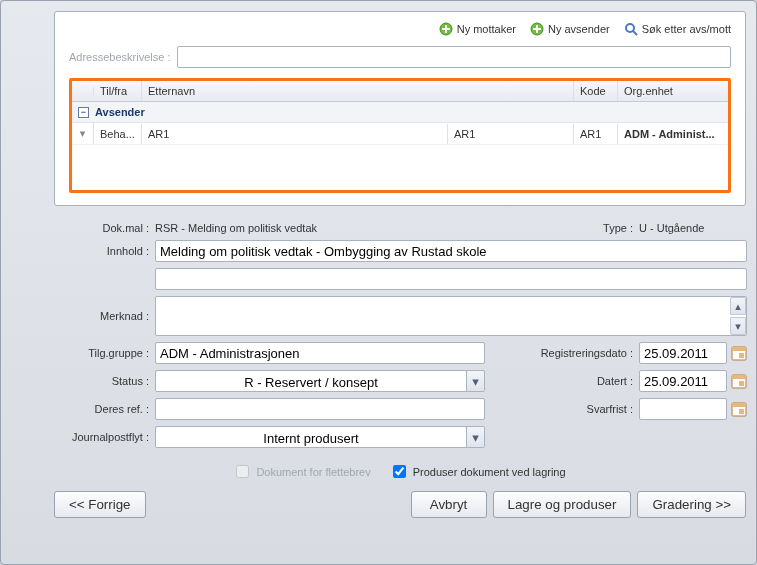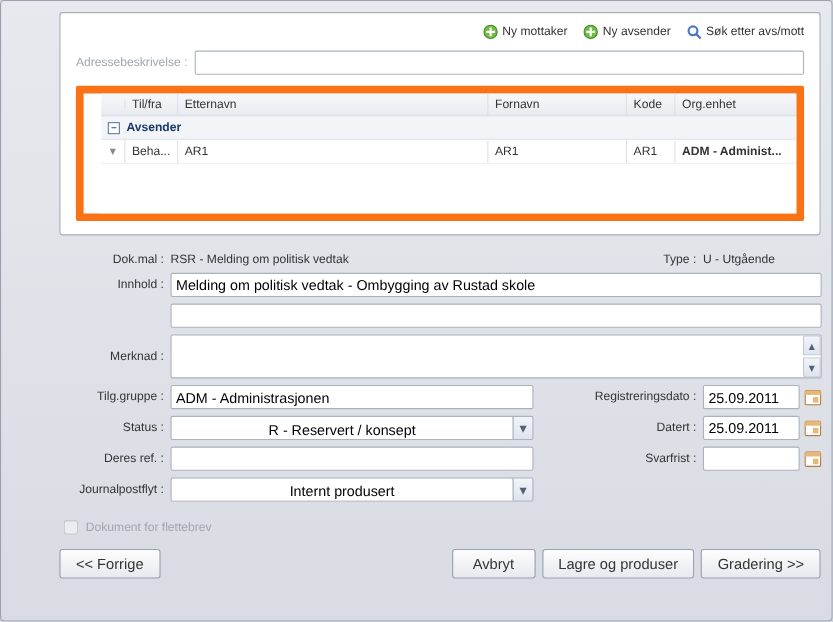--- a/index.html
+++ b/index.html
@@ -47,24 +47,23 @@
     padding: 10px 14px 12px;
     margin-bottom: 10px;
   }
   .toolbar { display: flex; justify-content: flex-end; gap: 14px; margin-bottom: 10px; }
   .toolbar-item { display: flex; align-items: center; gap: 4px; cursor: pointer; color: #333; white-space: nowrap; }
   .toolbar-item .ico { width: 14px; height: 14px; }
   .addr-row { display: flex; align-items: center; margin: 0 0 10px; }
   .addr-row label { color: #a0a6b0; margin-right: 6px; }
   .addr-row input { flex: 1; padding: 3px 4px; border: 1px solid #aab1bf; border-radius: 2px; height: 22px; }
   .grid {
-    border: 7px solid #f97316;
+    border: 3px solid #f97316;
     border-radius: 2px;
     overflow: hidden;
-    padding-left: 16px;
   }
   .grid-head, .grid-row, .grid-group {
     display: flex;
     align-items: center;
   }
   .grid-head {
     background: linear-gradient(#f7f8fb,#e7eaf0);
     border-bottom: 1px solid #c6ccd7;
     font-weight: normal;
     color: #333;
@@ -126,21 +125,21 @@
   .merknad-wrap textarea { padding-right: 18px; }
   .scroll-btn {
     position: absolute; right: 1px; width: 16px; height: 18px;
     background: linear-gradient(#f2f4f8,#dfe4ed);
     border: 1px solid #c2c8d4;
     display: flex; align-items:center; justify-content:center;
     color: #546079; cursor: pointer;
   }
   .scroll-up { top: 1px; border-radius: 2px 2px 0 0;}
   .scroll-down { bottom: 1px; border-radius: 0 0 2px 2px;}
-  .checkbox-row { display: flex; justify-content: flex-start; gap: 18px; margin-top: 14px; align-items: center; padding-right: 2px;}
+  .checkbox-row { display: flex; justify-content: center; gap: 18px; margin-top: 14px; align-items: center; padding-right: 2px;}
   .disabled-chk { color: #a0a6b0; }
   .footer { display: flex; justify-content: space-between; margin-top: 10px; }
   .footer .right { display: flex; gap: 6px; }
   .btn {
     background: linear-gradient(#fdfdfe,#e7e9ef);
     border: 1px solid #9aa2b0;
     border-radius: 3px;
     padding: 5px 14px;
     cursor: pointer;
     color: #333;
@@ -191,21 +190,20 @@
       <div class="addr-row">
         <label>Adressebeskrivelse :</label>
         <input type="text" value="" style="">
       </div>
 
       <div class="grid">
         <div class="grid-head">
           <div class="gcol gc-expand"></div>
           <div class="gcol gc-tilfra">Til/fra</div>
           <div class="gcol gc-etternavn">Etternavn</div>
-          <div class="gcol gc-fornavn">Fornavn</div>
           <div class="gcol gc-kode">Kode</div>
           <div class="gcol gc-org last">Org.enhet</div>
         </div>
         <div class="grid-body">
           <div class="grid-group">
             <span class="box">−</span>
             <span>Avsender</span>
           </div>
           <div class="grid-row">
             <div class="gcol gc-expand" style="color:#888;">▾</div>
@@ -303,20 +301,24 @@
       <div></div>
         <div></div>
         <div></div>
     </div>
 
     <div class="checkbox-row">
       <label class="chk disabled-chk">
         <input type="checkbox" disabled="" style="">
         <span>Dokument for flettebrev</span>
       </label>
+      <label class="chk">
+        <input type="checkbox" checked="" style="">
+        <span>Produser dokument ved lagring</span>
+      </label>
     </div>
 
     <div class="footer">
       <div class="left">
         <button class="btn">&lt;&lt; Forrige</button>
       </div>
       <div class="right">
         <button class="btn">Avbryt</button>
         <button class="btn">Lagre og produser</button>
         <button class="btn">Gradering &gt;&gt;</button>

